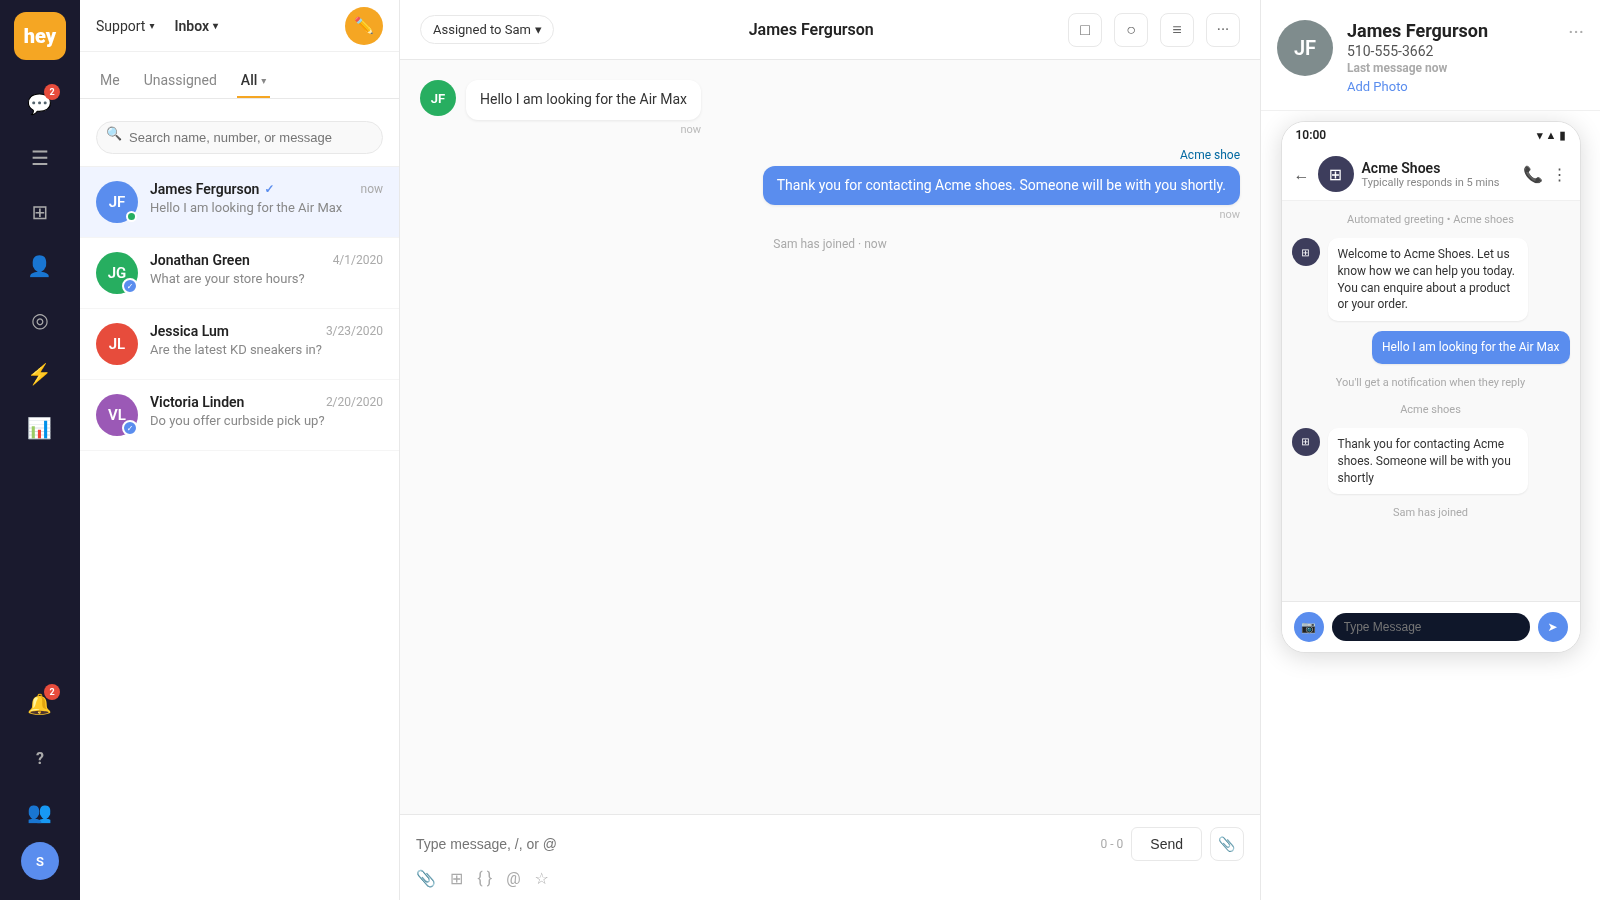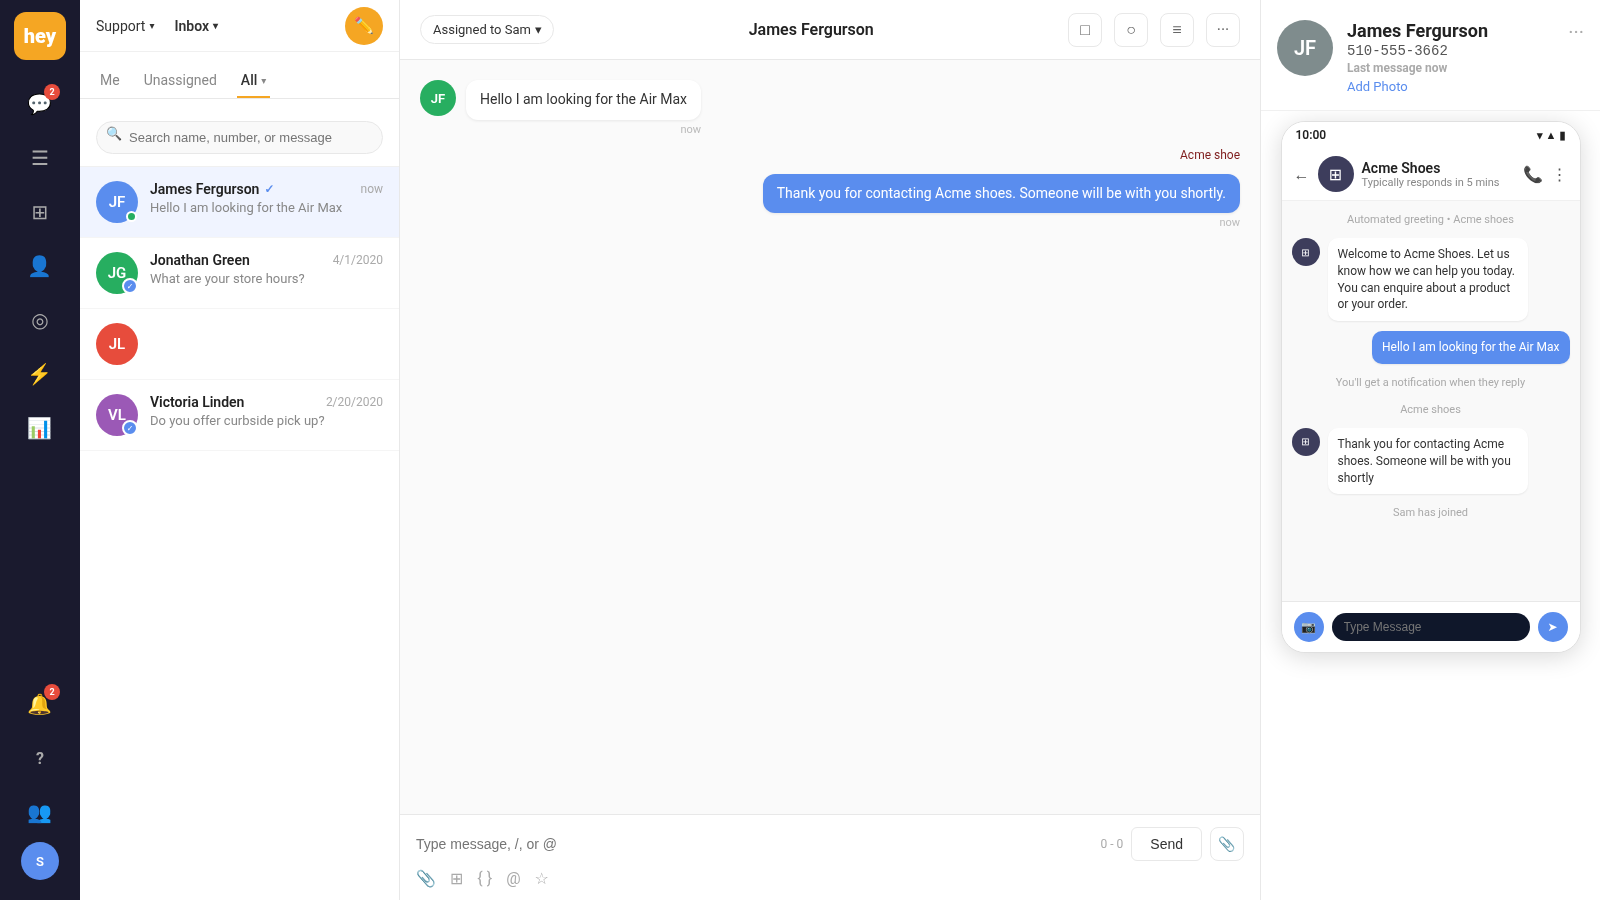--- a/index.html
+++ b/index.html
@@ -200,21 +200,21 @@
     .msg-bubble.outgoing {
       background: #5a8dee;
       color: white;
       align-self: flex-end;
     }
     .msg-time { font-size: 11px; color: #bbb; margin-top: 3px; text-align: right; }
     .msg-outgoing-wrap {
       display: flex; flex-direction: column; align-items: flex-end;
       max-width: 60%; align-self: flex-end; margin-left: auto;
     }
-    .msg-sender-label { font-size: 12px; color: #7f1d1d; text-align: center; margin-bottom: 12px; }
+    .msg-sender-label { font-size: 12px; color: #0369a1; text-align: center; margin-bottom: 4px; }
     .system-msg {
       text-align: center; font-size: 12px; color: #aaa; margin: 4px 0;
     }
     .chat-input-area {
       background: white;
       border-top: 1px solid #e8e8e8;
       padding: 12px 16px;
     }
     .chat-input-row {
       display: flex; align-items: center; gap: 8px;
@@ -253,21 +253,21 @@
     }
     .contact-avatar {
       width: 56px; height: 56px; border-radius: 50%;
       background: #7f8c8d; overflow: hidden;
       display: flex; align-items: center; justify-content: center;
       font-size: 20px; font-weight: 600; color: white;
       flex-shrink: 0;
     }
     .contact-info { flex: 1; }
     .contact-name { font-size: 18px; font-weight: 700; color: #222; margin-bottom: 2px; }
-    .contact-phone { font-size: 14px; color: #555; margin-bottom: 2px; font-family: Liberation Mono, monospace; }
+    .contact-phone { font-size: 14px; color: #555; margin-bottom: 2px; }
     .contact-last { font-size: 12px; color: #aaa; font-weight: bold; }
     .contact-add-photo { font-size: 13px; color: #5a8dee; cursor: pointer; margin-top: 4px; }
     .contact-more { color: #aaa; cursor: pointer; font-size: 20px; }
 
     
     .phone-preview-container {
       flex: 1;
       display: flex;
       align-items: flex-start;
       justify-content: center;
@@ -456,20 +456,27 @@
           <span class="conv-time">4/1/2020</span>
         </div>
         <div class="conv-preview">What are your store hours?</div>
       </div>
     </div>
 
     <div class="conv-item">
       <div class="conv-avatar-wrap">
         <div class="conv-avatar pink">JL</div>
       </div>
+      <div class="conv-info">
+        <div class="conv-name-row">
+          <div class="conv-name">Jessica Lum</div>
+          <span class="conv-time">3/23/2020</span>
+        </div>
+        <div class="conv-preview">Are the latest KD sneakers in?</div>
+      </div>
     </div>
 
     <div class="conv-item">
       <div class="conv-avatar-wrap">
         <div class="conv-avatar purple">VL</div>
         <div class="channel-dot blue">✓</div>
       </div>
       <div class="conv-info">
         <div class="conv-name-row">
           <div class="conv-name">Victoria Linden</div>
@@ -504,20 +511,21 @@
         <div class="msg-time">now</div>
       </div>
     </div>
 
     <div class="msg-outgoing-wrap">
       <div class="msg-sender-label">Acme shoe</div>
       <div class="msg-bubble outgoing">Thank you for contacting Acme shoes. Someone will be with you shortly.</div>
       <div class="msg-time">now</div>
     </div>
 
+    <div class="system-msg">Sam has joined · now</div>
   </div>
   <div class="chat-input-area">
     <div class="chat-input-row">
       <input class="chat-input" type="text" placeholder="Type message, /, or @" style="">
       <span class="chat-char-count">0 - 0</span>
       <button class="chat-send-btn">Send</button>
       <div class="header-icon-btn" style="font-size:14px;">📎</div>
     </div>
     <div class="chat-tools">
       <span class="tool-icon">📎</span>

